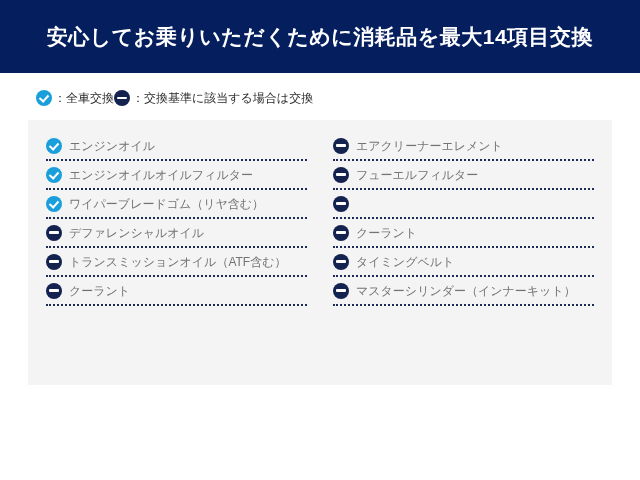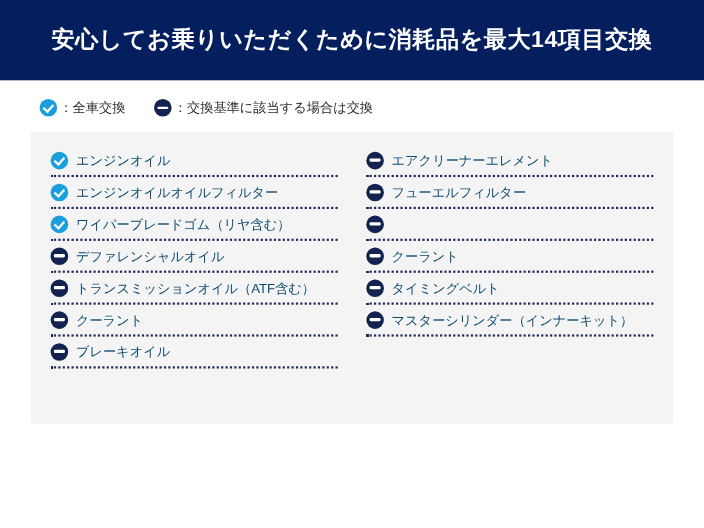--- a/index.html
+++ b/index.html
@@ -37,21 +37,20 @@
     line-height: 1.2;
     text-align: center;
     white-space: nowrap;
   }
 
   
   .legend {
     display: flex;
     align-items: center;
     padding: 17px 0 0 36px;
-    gap: 26px;
   }
   .legend-entry {
     display: flex;
     align-items: center;
   }
   .legend-label {
     font-size: 12px;
     color: #2b2b2b;
     margin-left: 2px;
     white-space: nowrap;
@@ -113,21 +112,21 @@
     align-items: center;
     height: 27px;
     border-bottom: 2px dotted #1d2b57;
     padding-bottom: 0;
   }
   .item-row:last-child {
     border-bottom: 2px dotted #1d2b57;
   }
   .item-label {
     font-size: 12px;
-    color: #0c4a6e;
+    color: #737373;
     margin-left: 7px;
     white-space: nowrap;
     line-height: 1;
   }
 
   
   .footnote {
     margin: 17px 0 0 28px;
     font-size: 11px;
     color: #5a5a5a;
@@ -186,24 +185,20 @@
         <div class="item-row">
           <span class="ico ico-minus"></span>
           <span class="item-label">トランスミッションオイル（ATF含む）</span>
         </div>
 
         <div class="item-row">
           <span class="ico ico-minus"></span>
           <span class="item-label">クーラント</span>
         </div>
 
-        <div class="item-row">
-          <span class="ico ico-minus"></span>
-          <span class="item-label">ブレーキオイル</span>
-        </div>
 
       </div>
 
       <div>
 
         <div class="item-row">
           <span class="ico ico-minus"></span>
           <span class="item-label">エアクリーナーエレメント</span>
         </div>
 

